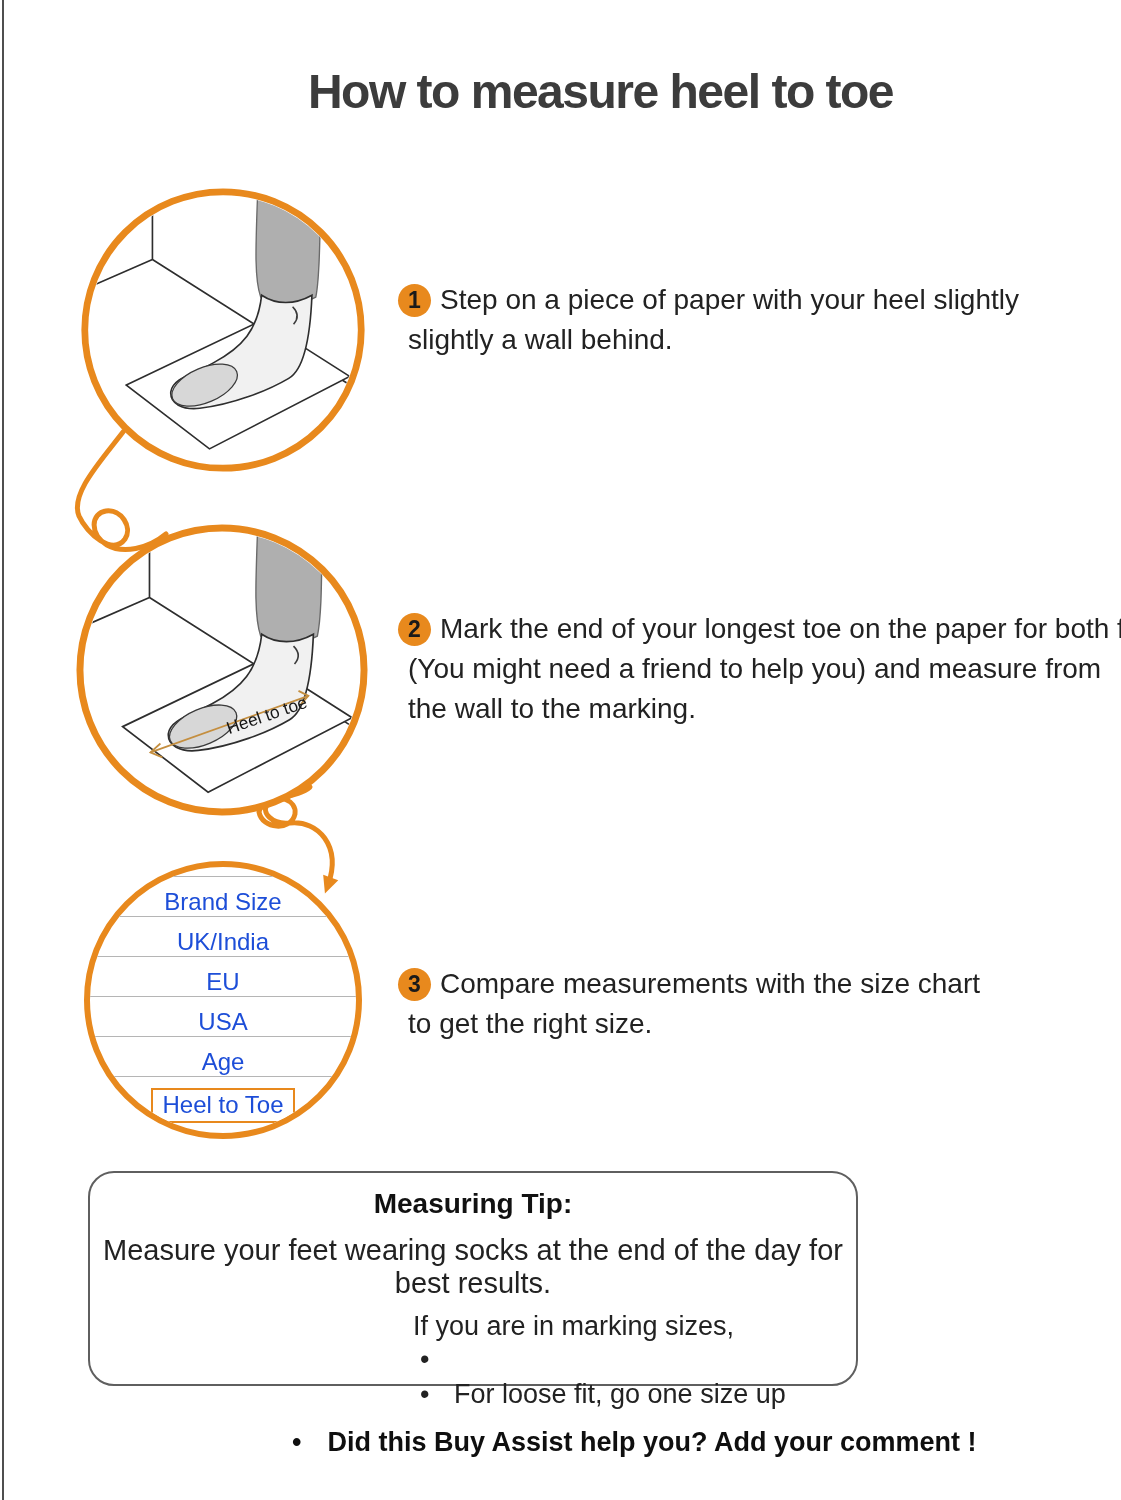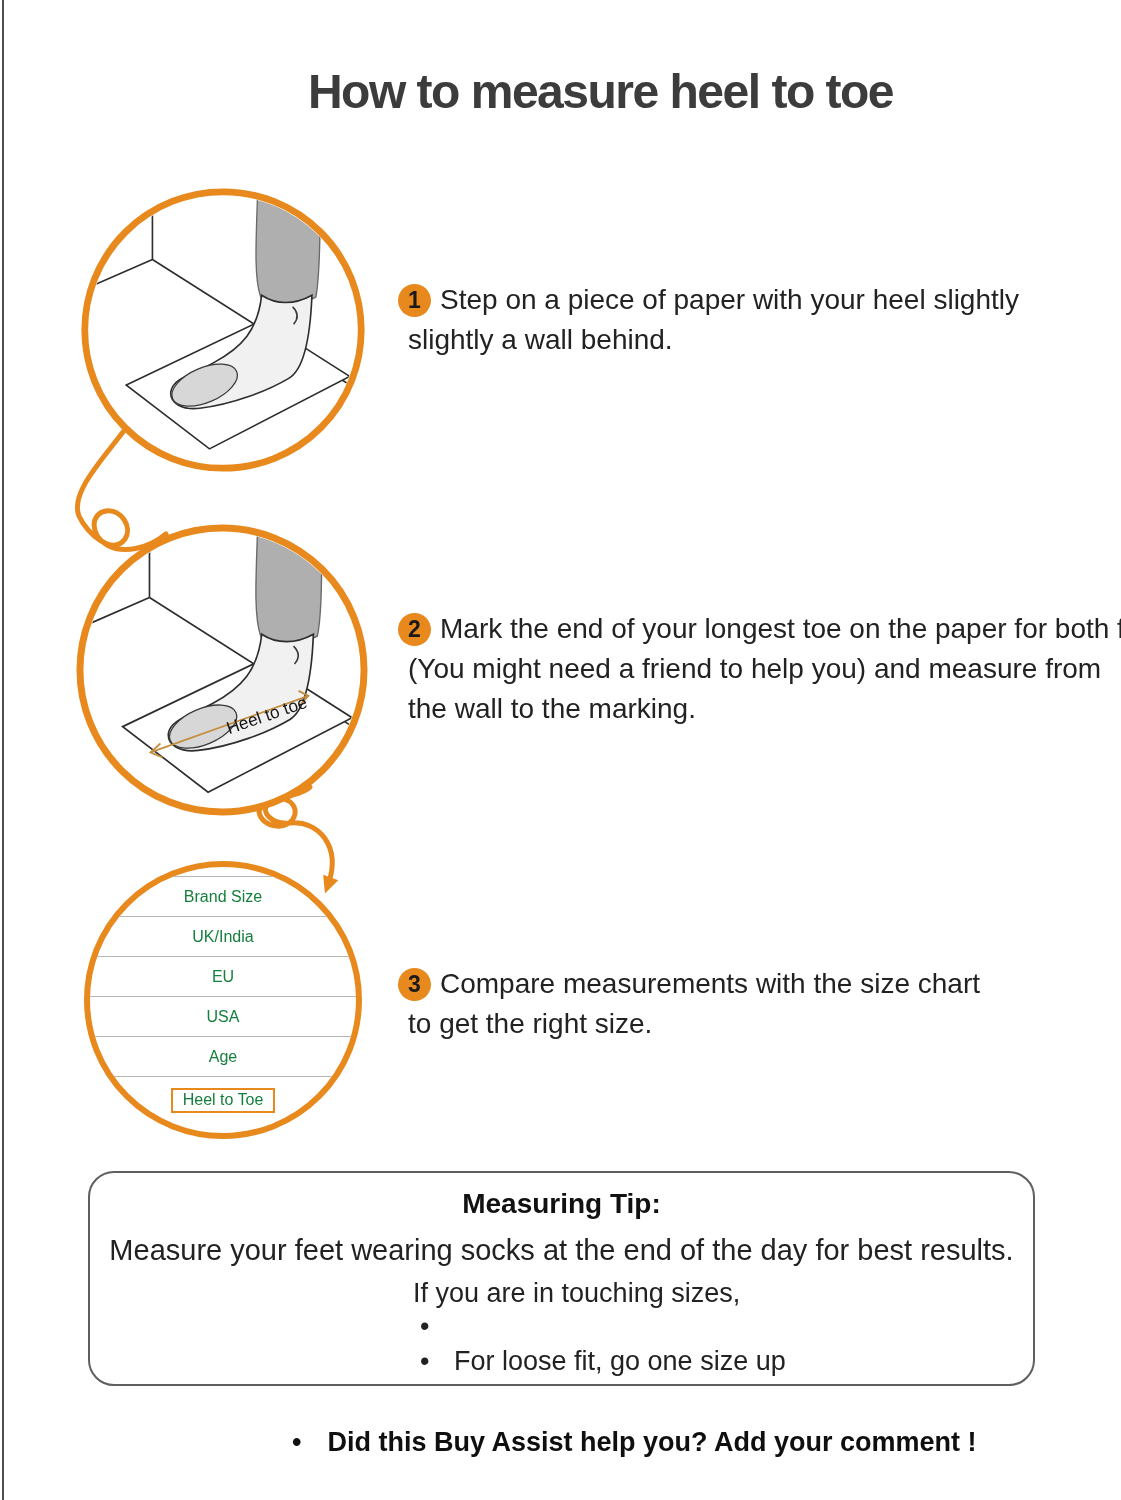--- a/index.html
+++ b/index.html
@@ -31,30 +31,30 @@
 
   
   .size-circle{
     position:absolute; left:84px; top:861px; width:278px; height:278px;
     border:6.5px solid var(--accent); border-radius:50%; background:#fff;
     box-sizing:border-box; overflow:hidden;
   }
   .size-rows{position:absolute; top:9px; left:-7px; right:-7px;}
   .size-row{
     height:39px; border-top:1px solid #b5b5b5; display:flex;
-    align-items:center; justify-content:center; font-size:16px; color:#15803d;
+    align-items:flex-end; justify-content:center; font-size:24px; color:#1d4ed8;
   }
   .size-row.last{height:46px;}
   .hl-box{
     border:2.5px solid var(--accent); padding:1px 10px 2px 10px; background:#fff;
   }
 
   
   .tip-box{
-    position:absolute; left:88px; top:1171px; width:947px; height:215px;
+    position:absolute; left:88px; top:1171px; width:770px; height:215px;
     border:2px solid #5f5f5f; border-radius:26px; box-sizing:border-box; background:#fff;
   }
   .tip-title{margin-top:15px; text-align:center; font-size:28px; font-weight:bold; color:#111;}
   .tip-intro{margin-top:14px; text-align:center; font-size:29px; color:#222;}
   .tip-left{margin-left:323px; margin-top:11px; font-size:27px; color:#222;}
   .tip-bullet{display:flex; line-height:35px;}
   .tip-bullet .b{width:34px; text-align:left; padding-left:7px; flex:0 0 34px;}
 
   
   .footer-note{
@@ -157,21 +157,21 @@
       <span class="badge">3</span>
       <span>Compare measurements with the size chart</span>
     </div>
     <div class="step-line rest">to get the right size.</div>
   </div>
 
   <div class="tip-box">
     <div class="tip-title">Measuring Tip:</div>
     <div class="tip-intro">Measure your feet wearing socks at the end of the day for best results.</div>
     <div class="tip-left">
-      <div>If you are in touching sizes,</div>
+      <div>If you are in marking sizes,</div>
       <div class="tip-bullet">
         <span class="b">•</span>
       </div>
       <div class="tip-bullet">
         <span class="b">•</span>
         <span>For loose fit, go one size up</span>
       </div>
     </div>
   </div>
 

